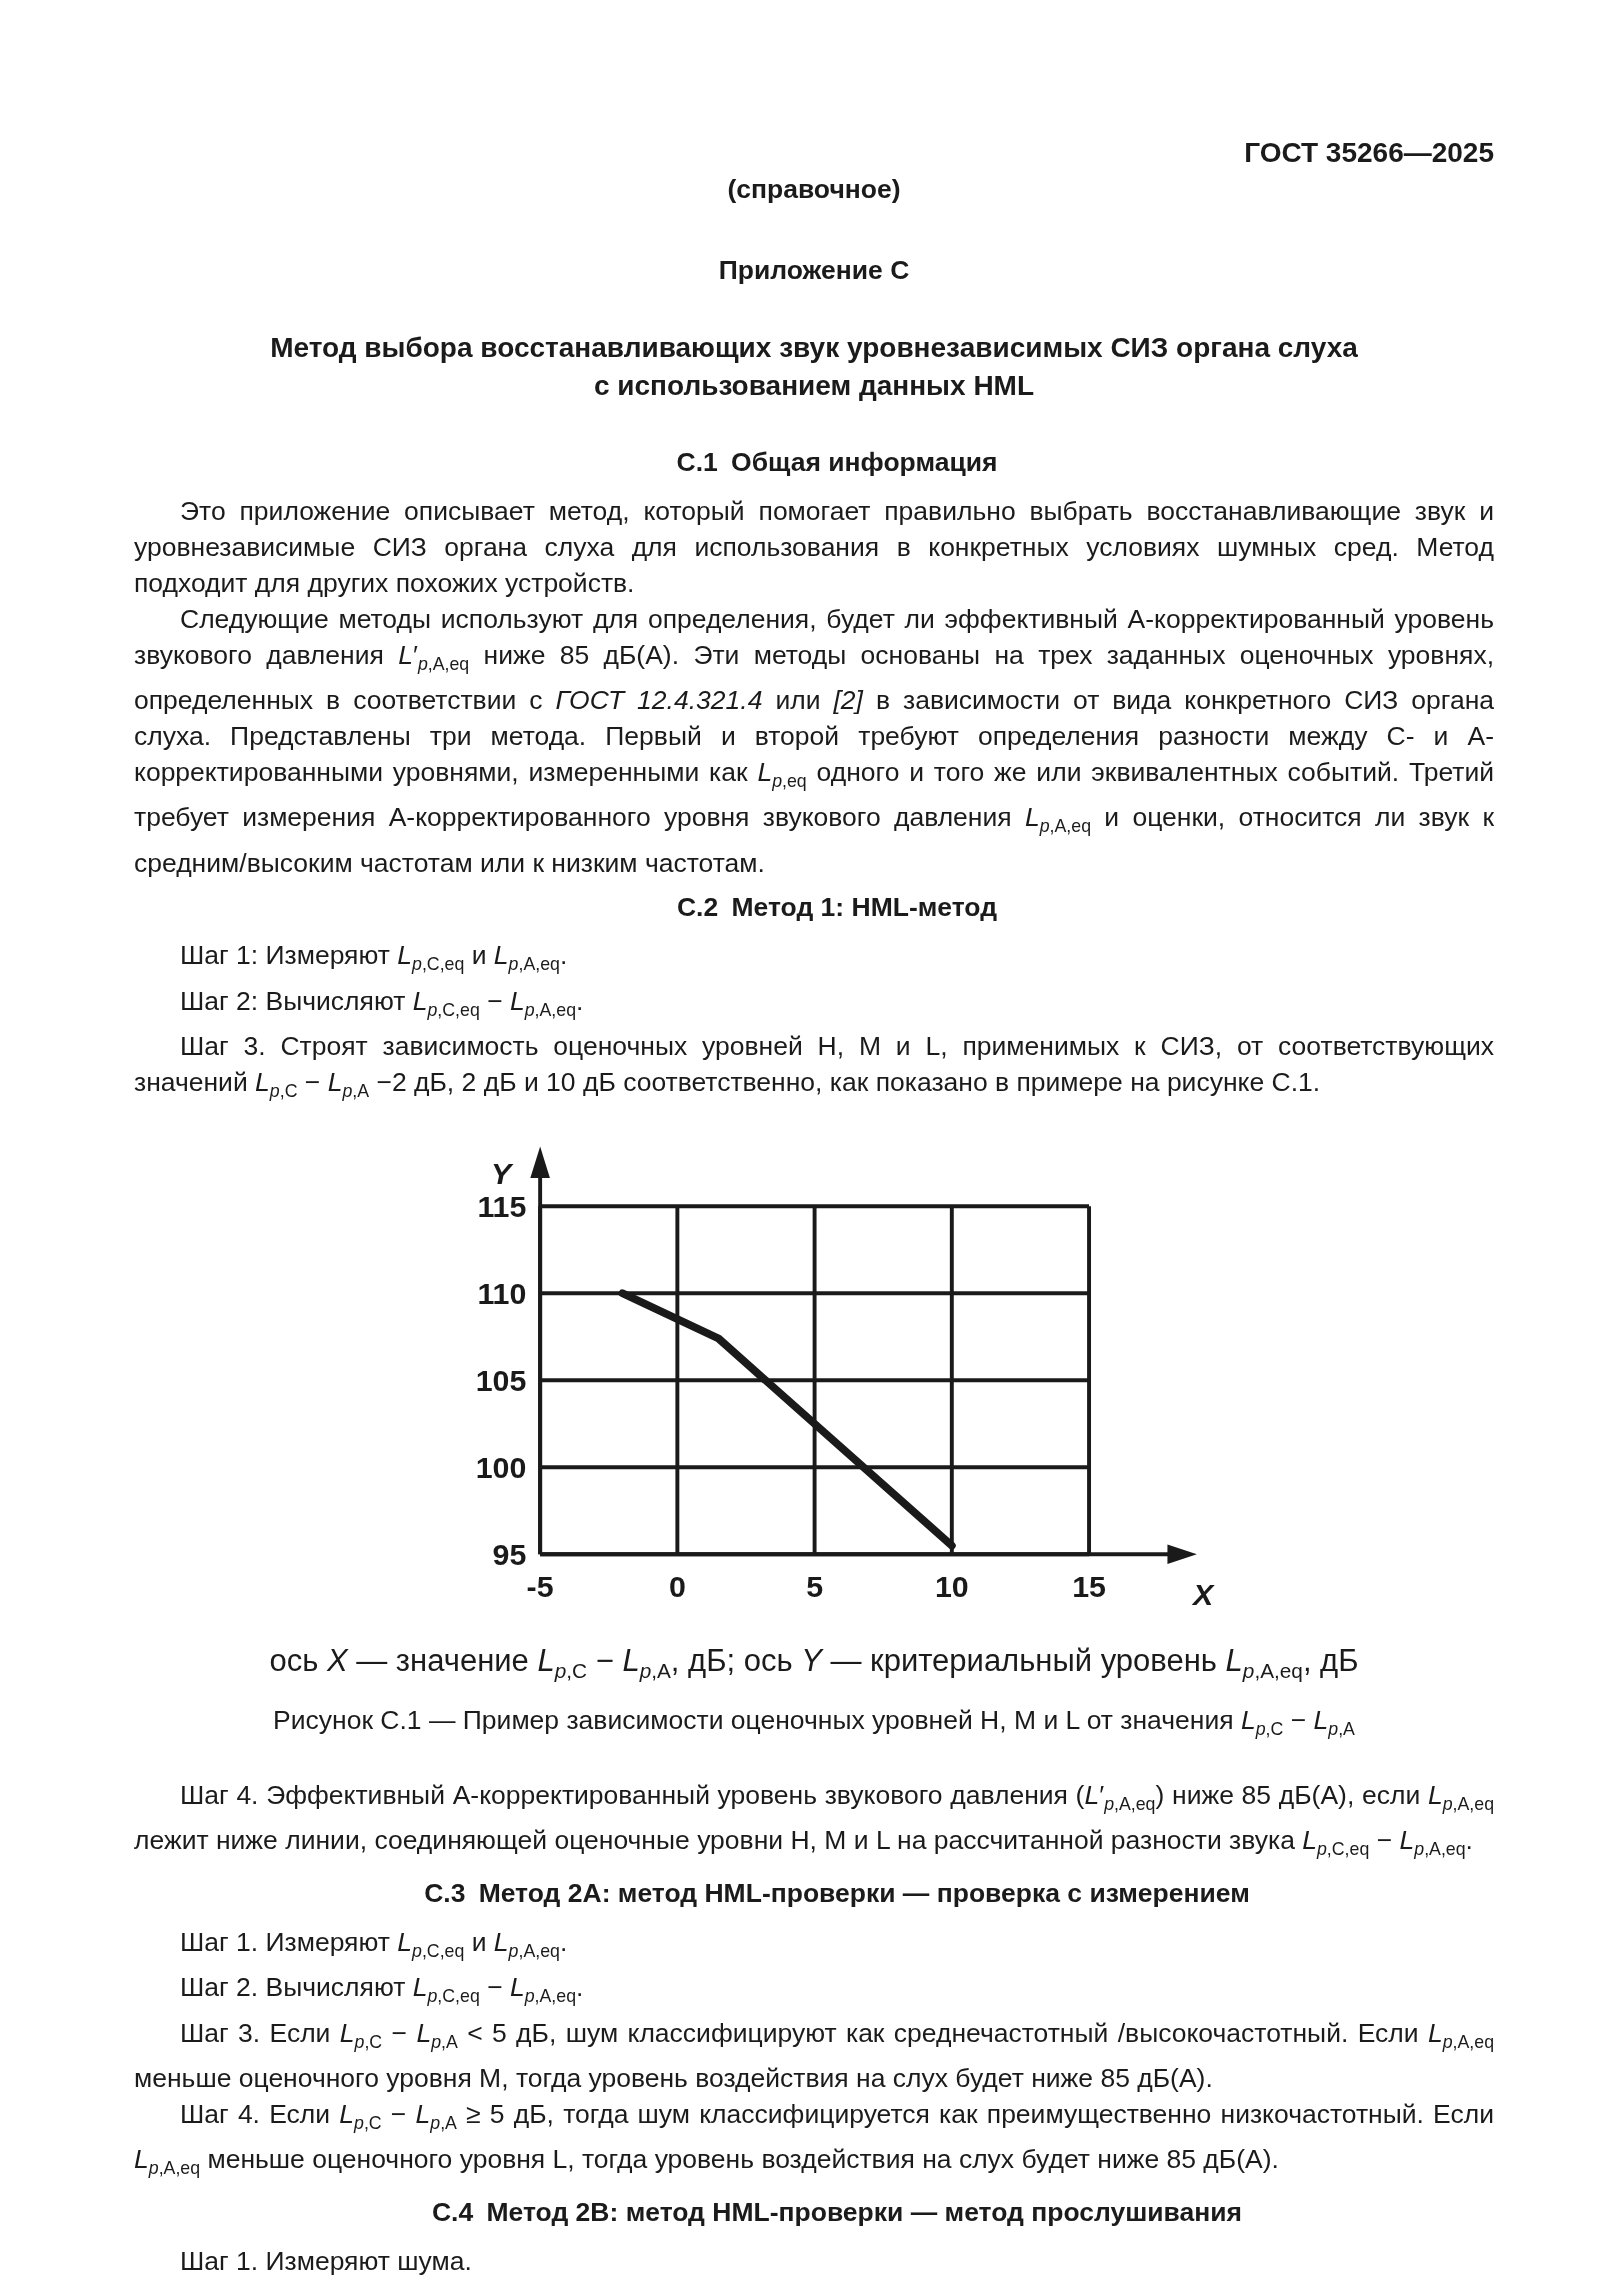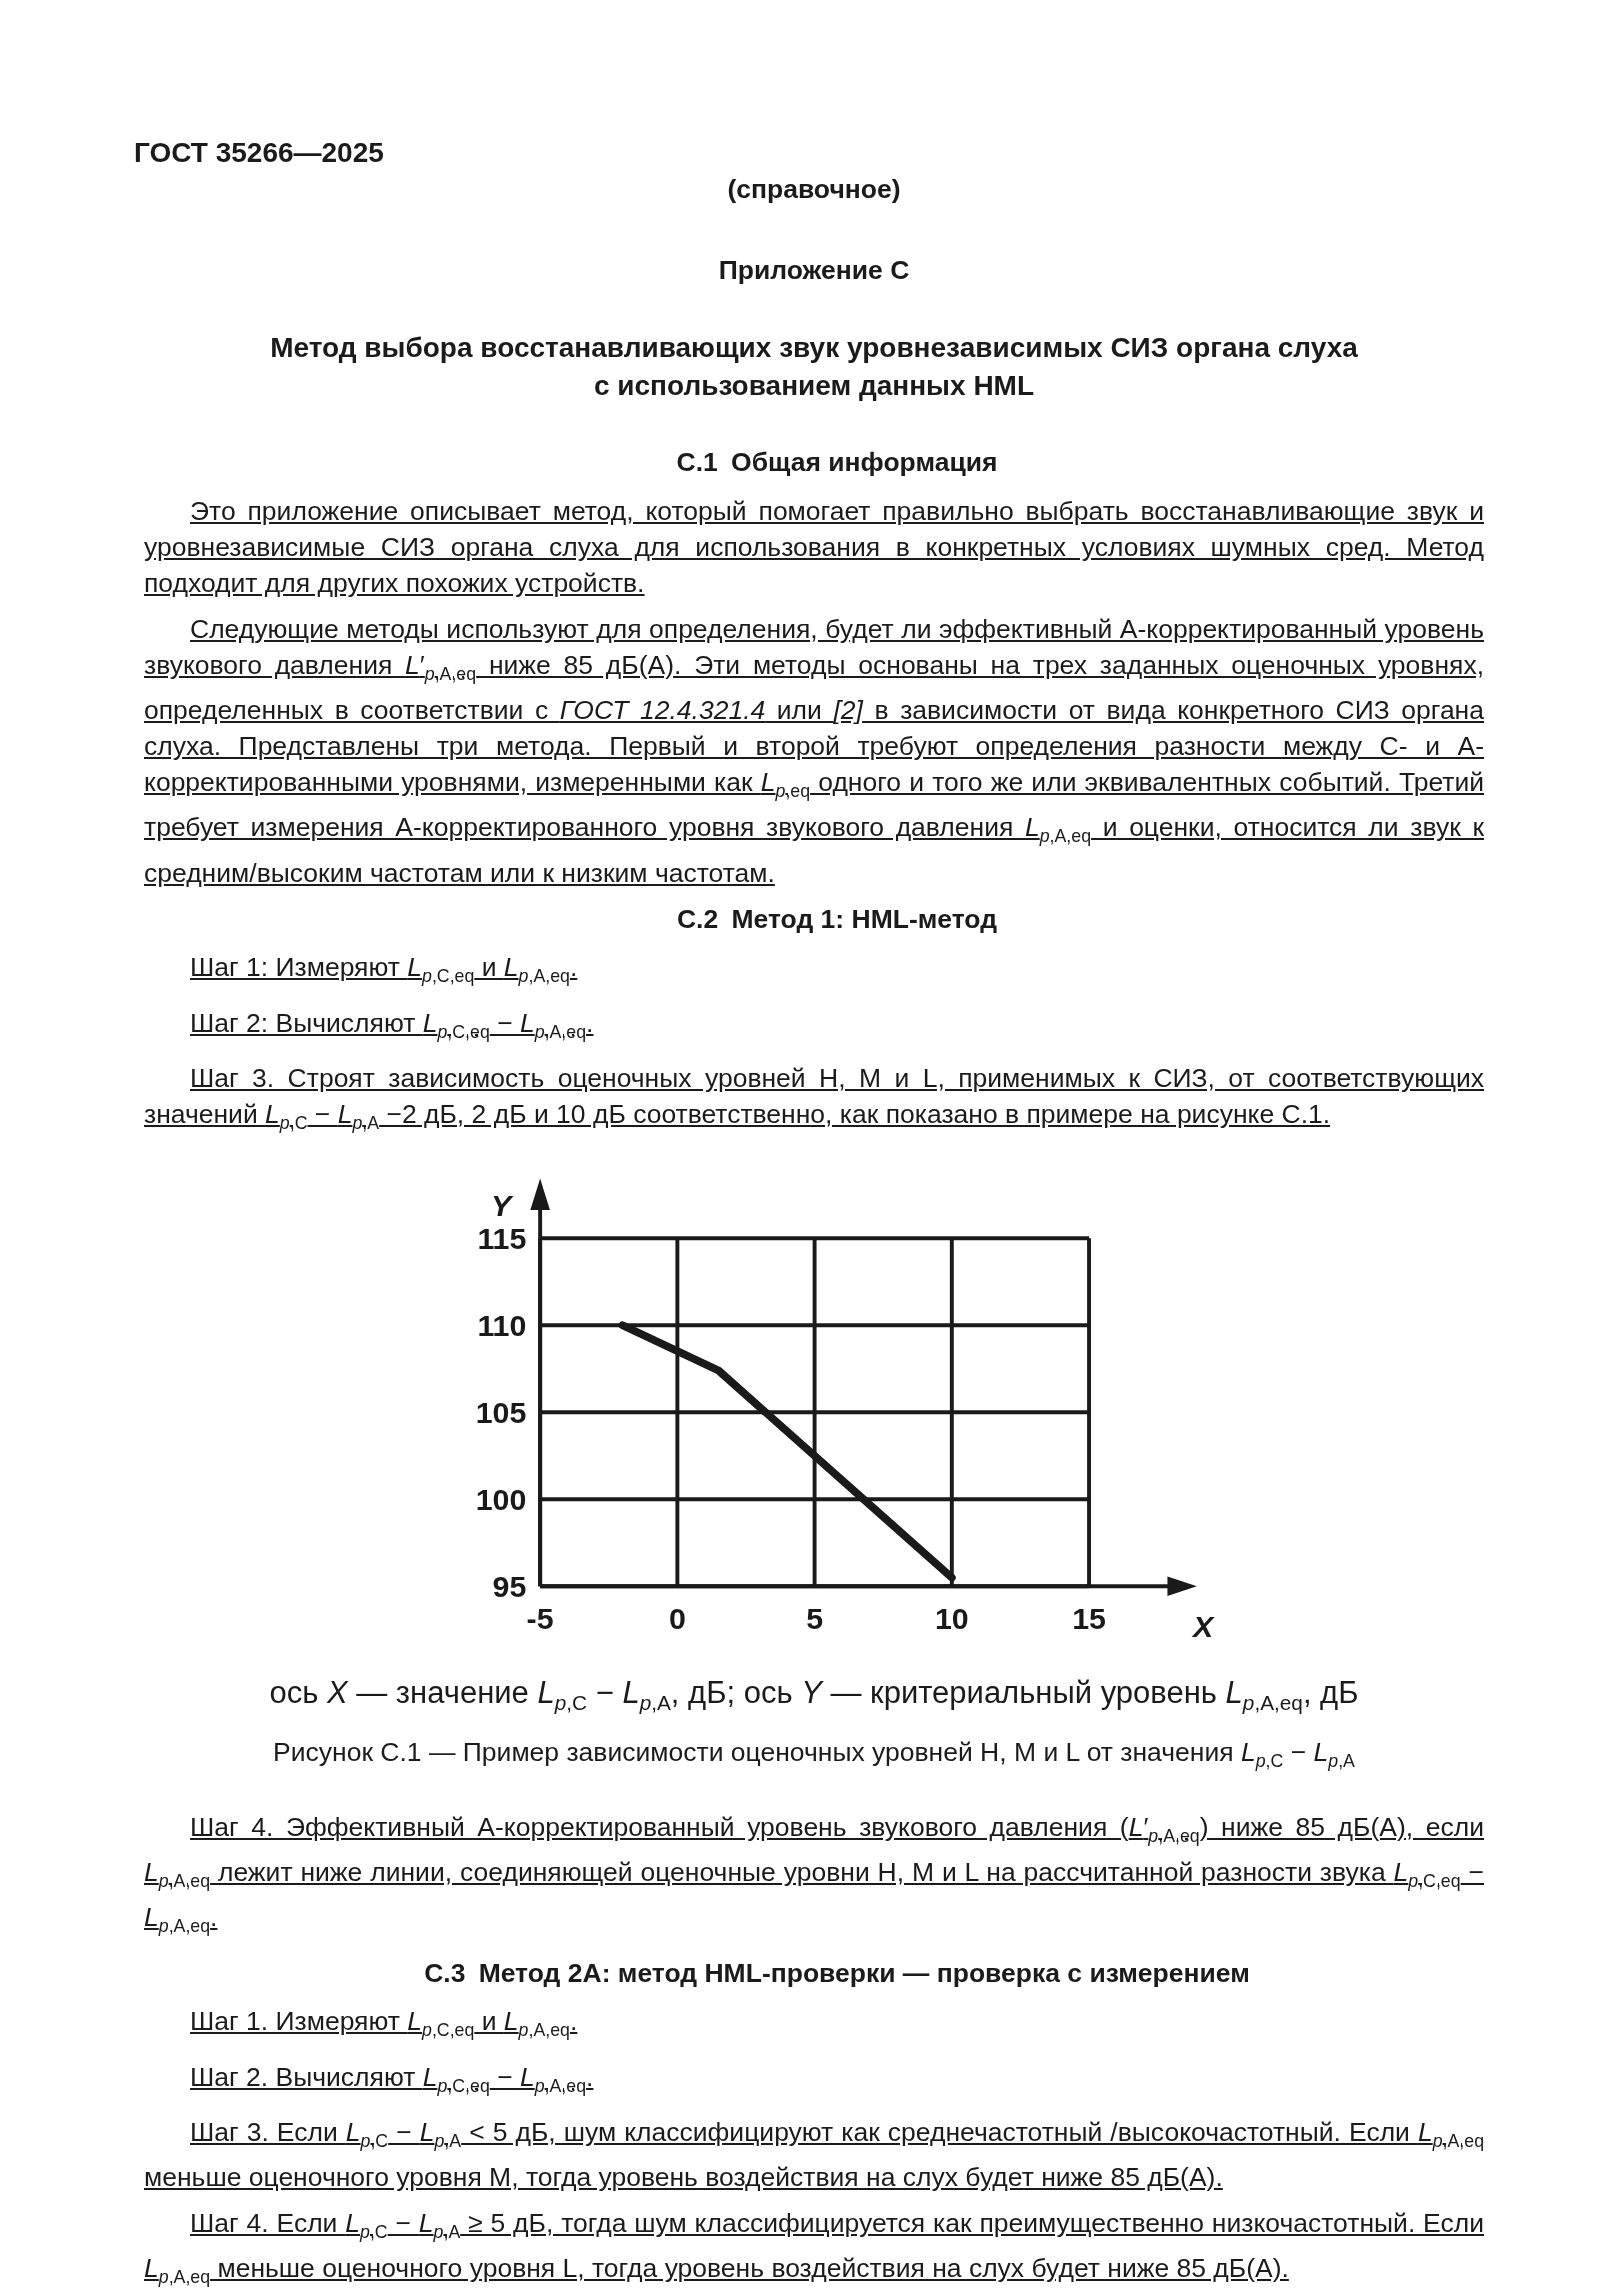--- a/index.html
+++ b/index.html
@@ -3,28 +3,28 @@
 <meta charset="utf-8">
 <style>
   html,body{margin:0;padding:0;background:#ffffff;}
   .page{
     position:relative;width:1621px;height:2293px;box-sizing:border-box;
     background:#ffffff;color:#1b1b1b;
     font-family:"Liberation Sans",sans-serif;
     font-size:26.5px;line-height:36px;
     padding:135px 127px 0 134px;overflow:hidden;
   }
-  .doc-code{font-weight:bold;font-size:28px;}
+  .doc-code{font-weight:bold;font-size:28px;text-align:right;}
   .center{text-align:center;}
   .appendix-label{margin-top:45px;font-weight:bold;}
   .appendix-note{font-weight:bold;}
   .title-block{margin-top:41px;font-size:28px;line-height:38px;font-weight:bold;text-align:center;}
   .sec-heading{font-weight:bold;font-size:26.5px;margin:39px 0 12.7px 46px;text-align:center;}
   .sec-heading.tight{margin-top:8px;}
-  .para{margin:10px;text-align:justify;text-indent:46px;text-decoration:underline;}
+  .para{margin:0;text-align:justify;text-indent:46px;}
   .step4{margin-top:29px;}
   .figure{text-align:center;margin:13.7px 0 0;}
   .figure svg{margin-left:59px;display:inline-block;}
   .axis-note{margin:15.7px 0 0;text-align:center;font-size:31px;text-indent:0;}
   .fig-caption{margin:13.7px 0 0;text-align:center;font-size:26.5px;text-indent:0;}
   sub{font-size:67%;}
   
   .grid{stroke:#1a1a1a;stroke-width:4;}
   .axis{stroke:#1a1a1a;stroke-width:4;}
   .fillshape{fill:#1a1a1a;}

